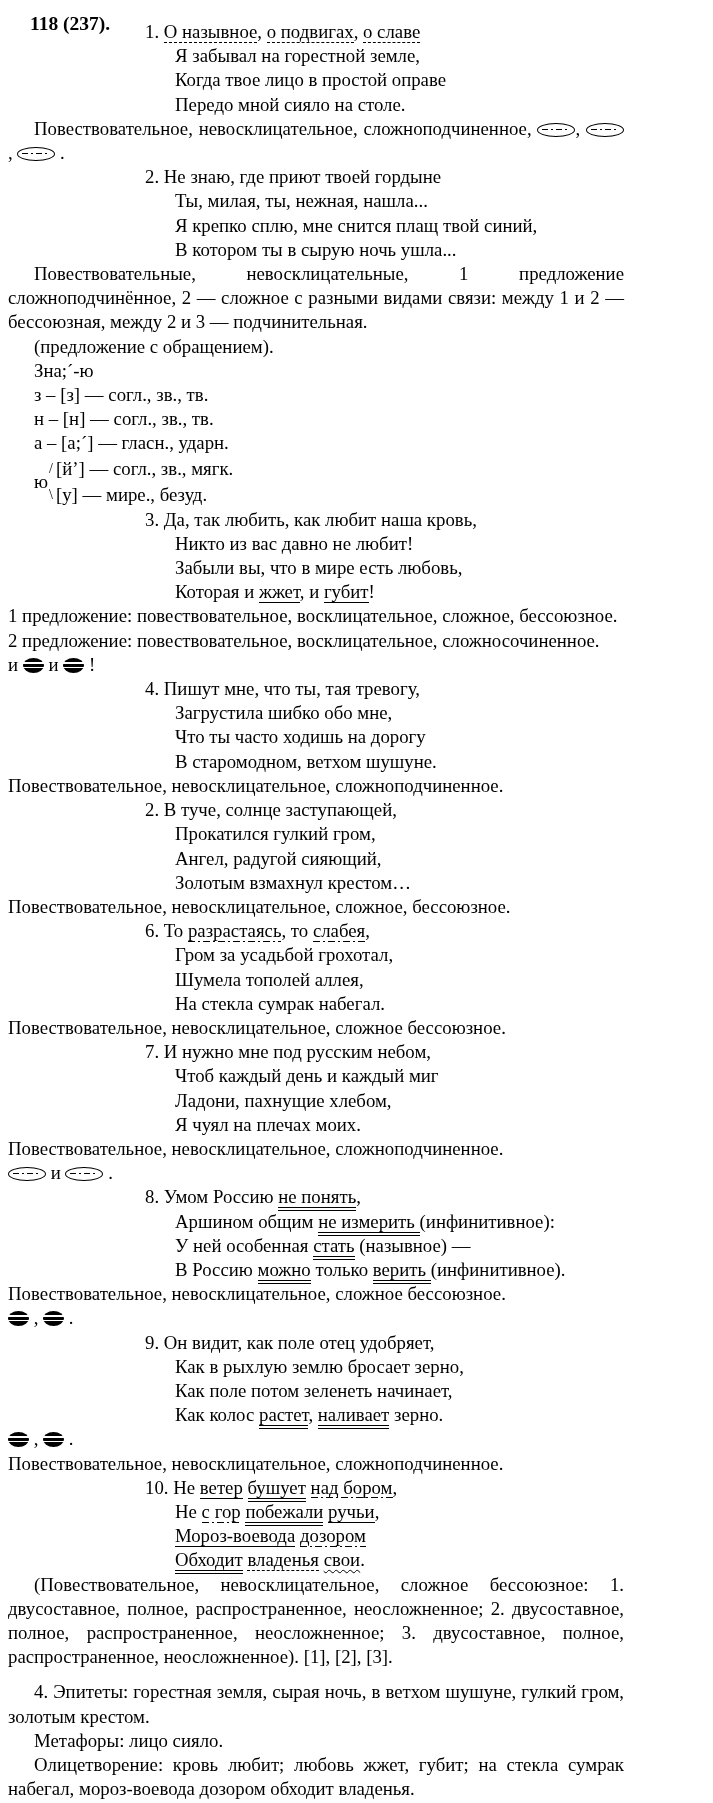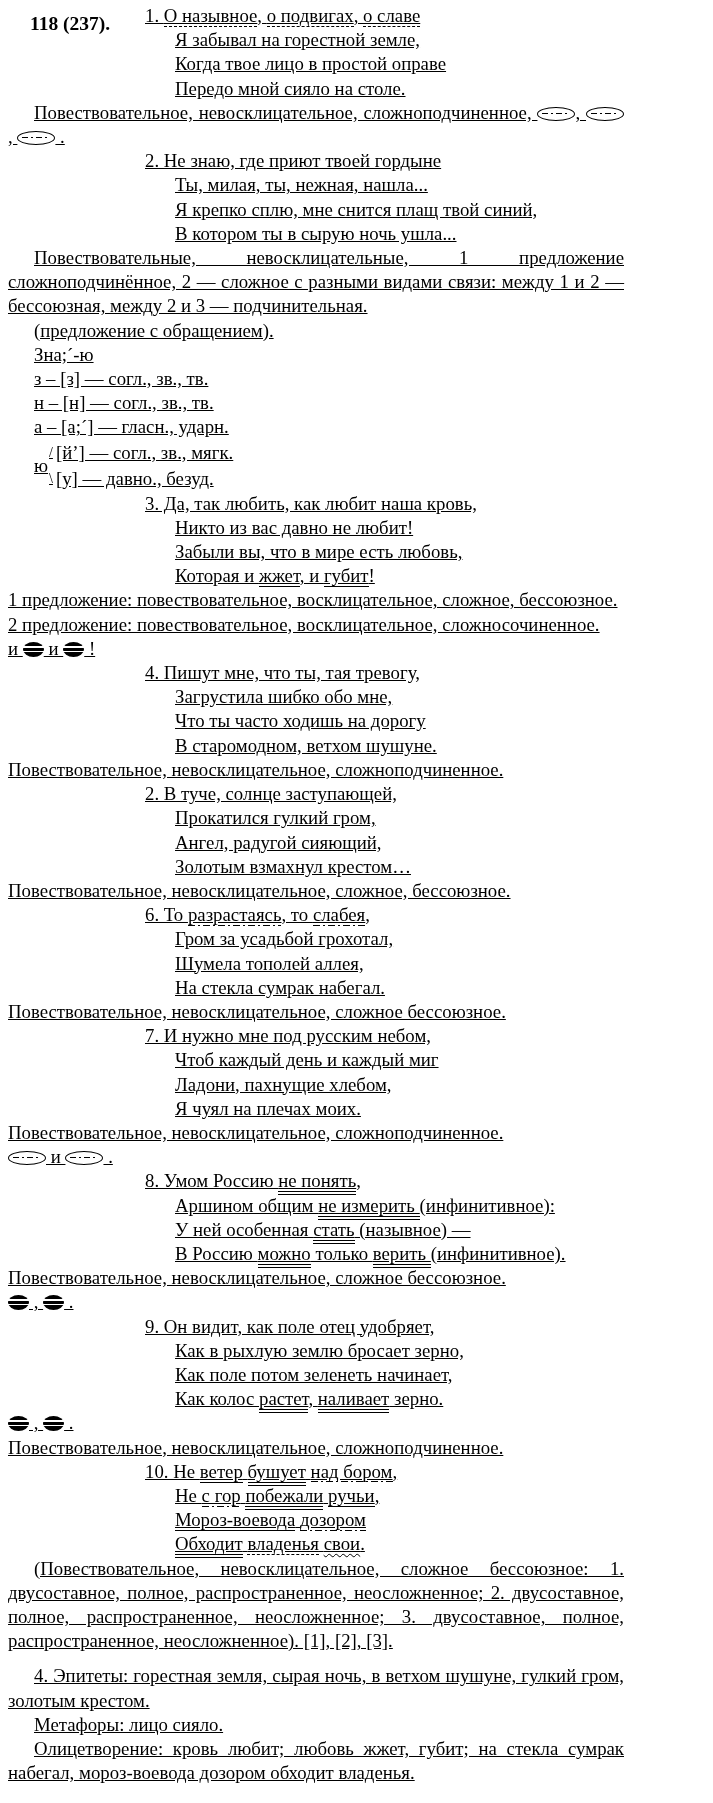--- a/index.html
+++ b/index.html
@@ -1,21 +1,21 @@
 <!DOCTYPE html>
 <html><head>
 <meta charset="utf-8">
 <style>
   html,body{margin:0;padding:0;background:#ffffff;}
   body{
     width:713px;height:1803px;overflow:hidden;
     font-family:"Liberation Serif","DejaVu Serif",serif;
     font-size:18.8px;line-height:24.2px;color:#000;
   }
-  .doc{position:relative;box-sizing:border-box;width:632px;padding:4px 8px 0 8px;text-decoration:underline;}
+  .doc{position:relative;box-sizing:border-box;width:632px;padding:20px 8px 0 8px;}
   .title{
     position:absolute;left:30px;top:12px;font-weight:bold;font-size:19.5px;
   }
   .poem .line-num{margin-left:137px;}
   .poem .line-body{margin-left:167px;}
   .para{text-align:justify;}
   .para.indent{text-indent:26px;}
   .para.nojust{text-align:left;}
   .scheme{text-align:left;}
   .gap-top{margin-top:11px;}
@@ -73,21 +73,21 @@
       <div class="para indent nojust"><span>н – [н] — согл., зв., тв.</span></div>
       <div class="para indent nojust"><span>а – [а;´] — гласн., ударн.</span></div>
       <div class="fork">
         <span class="fork-letter">ю</span>
         <span class="fork-arms">
           <span>/</span>
           <span>\</span>
         </span>
         <span class="fork-lines">
           <div class="fork-line">[й’] — согл., зв., мягк.</div>
-          <div class="fork-line">[у] — давно., безуд.</div>
+          <div class="fork-line">[у] — мире., безуд.</div>
         </span>
       </div>
       <div class="poem">
         <div class="line-num"><span>3. Да, так любить, как любит наша кровь,</span></div>
         <div class="line-body"><span>Никто из вас давно не любит!</span></div>
         <div class="line-body"><span>Забыли вы, что в мире есть любовь,</span></div>
         <div class="line-body"><span>Которая и </span><span class="u-single">жжет</span><span>, и </span><span class="u-single">губит</span><span>!</span></div>
       </div>
       <div class="para nojust"><span>1 предложение: повествовательное, восклицательное, сложное, бессоюзное.</span></div>
       <div class="para nojust"><span>2 предложение: повествовательное, восклицательное, сложносочиненное.</span></div>

